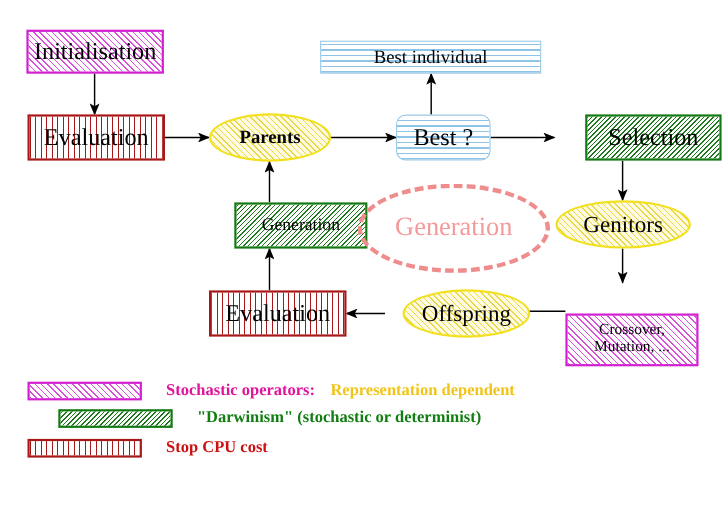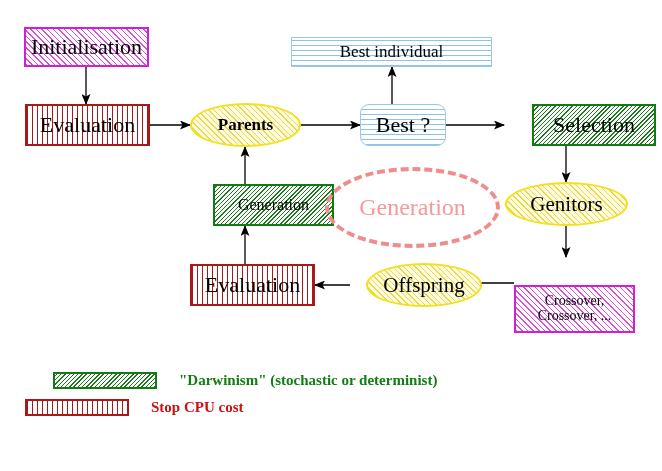--- a/index.html
+++ b/index.html
@@ -165,41 +165,46 @@
   <div class="node hatch-green" style="left:504px; top:104px; width:124px; height:42px; font-size:22px;">
     <span class="lbl">Selection</span>
   </div>
 
   <div class="node hatch-yellow ellipse" style="left:505px; top:182px; width:123px; height:44px; font-size:21px;text-align:center;">
     <span class="lbl">Genitors</span>
   </div>
 
   <div class="node hatch-magenta" style="left:514px; top:257px; width:121px; height:48px; font-size:14px; flex-direction:column;margin-top:28px;">
     <span class="lbl">Crossover,</span>
-    <span class="lbl">Crossover, ...</span>
+    <span class="lbl">Mutation, ...</span>
   </div>
 
   <div class="node hatch-yellow ellipse" style="left:366px; top:263px; width:116px; height:44px; font-size:21px;">
     <span class="lbl">Offspring</span>
   </div>
 
   <div class="node hatch-red-vert" style="left:190px; top:264px; width:125px; height:42px; font-size:22px;">
     <span class="lbl">Evaluation</span>
   </div>
 
   <div class="node hatch-green" style="left:185px; top:184px; width:121px; height:42px; font-size:16px;">
     <span class="lbl">Generation</span>
   </div>
 
   <div class="dashed-ellipse" style="left:325px; top:167px; width:175px; height:81px; font-size:24px;">
     <span>Generation</span>
   </div>
 
   <div id="legend">
 
+    <div class="legend-row" style="left:25px; top:347px;">
+      <span class="swatch hatch-magenta"></span>
+      <span class="legend-text lt-magenta">Stochastic operators:</span>
+      <span class="legend-text lt-gold">Representation dependent</span>
+    </div>
 
     <div class="legend-row" style="left:25px; top:372px;">
       <span class="swatch hatch-green"></span>
       <span class="legend-text lt-green">"Darwinism" (stochastic or determinist)</span>
     </div>
 
     <div class="legend-row" style="left:25px; top:399px;">
       <span class="swatch hatch-red-vert"></span>
       <span class="legend-text lt-red">Stop CPU cost</span>
     </div>

